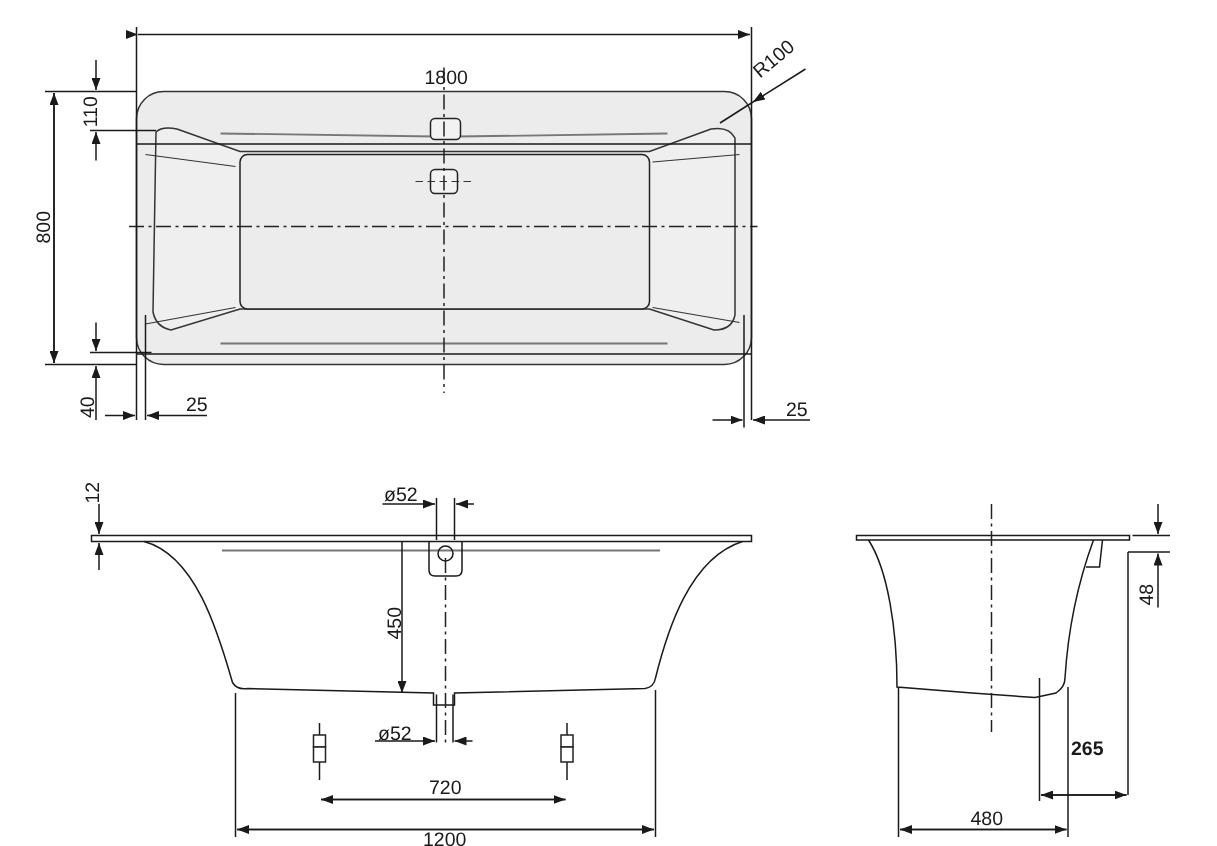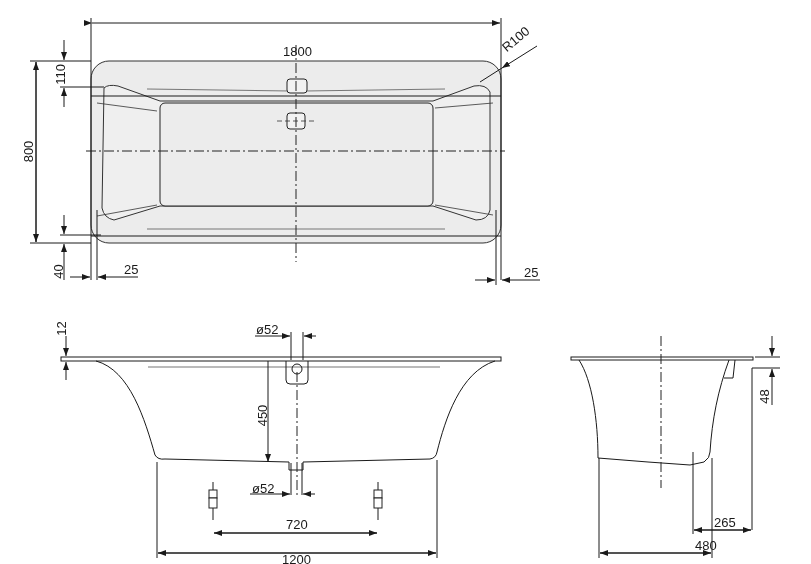--- a/index.html
+++ b/index.html
@@ -155,14 +155,14 @@
 <span class="lbl" style="left:508px;top:41px;transform:rotate(-40deg);transform-origin:left bottom;">R100</span>
 
 <span class="lbl rot" style="left:54px;top:322px;">12</span>
 <span class="lbl" style="left:256px;top:323px;">ø52</span>
 <span class="lbl rot" style="left:252px;top:409px;">450</span>
 <span class="lbl" style="left:252px;top:482px;">ø52</span>
 <span class="lbl" style="left:286px;top:518px;text-align:right;">720</span>
 <span class="lbl" style="left:282px;top:539px;margin-top:14px;">1200</span>
 
 <span class="lbl rot" style="left:757px;top:390px;">48</span>
-<span class="lbl" style="left:714px;top:516px;">265</span>
-<span class="lbl" style="left:647px;top:539px;margin-left:48px;">480</span>
+<span class="lbl" style="left:714px;top:492px;font-weight:bold;">265</span>
+<span class="lbl" style="left:647px;top:539px;">480</span>
 
 </body></html>

